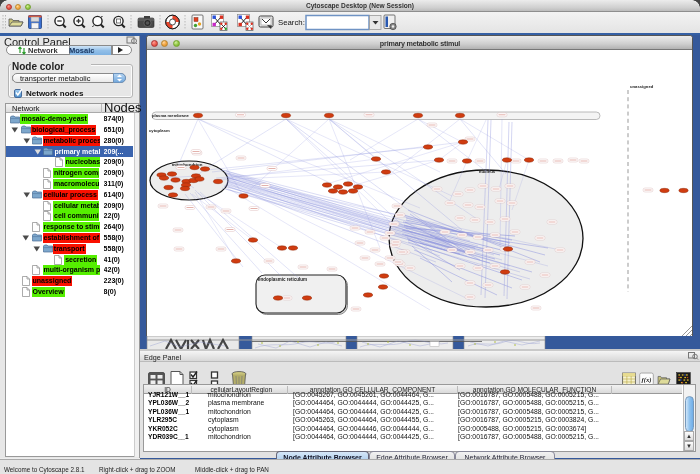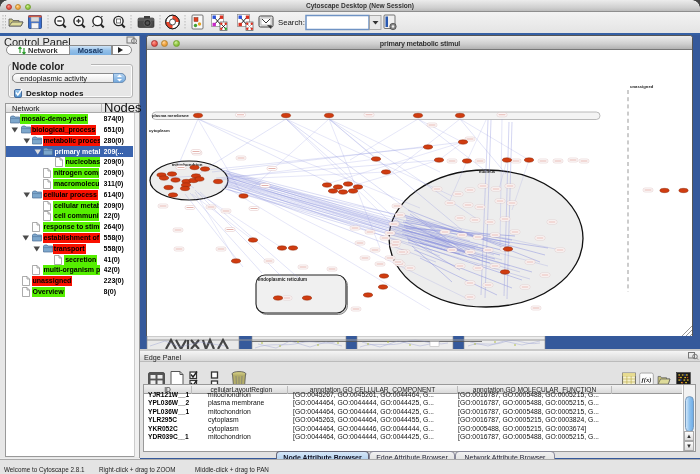--- a/index.html
+++ b/index.html
@@ -147,40 +147,40 @@
       </g>
     </svg>
 
   <div class="ab" style="left:6px;top:9px;width:126px;height:10px;background:#fdfdfd;border:1px solid #8a8a8a;border-radius:5px"></div>
   <div class="ab" style="left:69px;top:9.5px;width:43px;height:9px;background:linear-gradient(#cfe4f7,#92bfe8 50%,#7fb2e2);border-left:1px solid #8a8a8a;border-right:1px solid #8a8a8a"></div>
   <svg class="ab" style="left:18px;top:10px" width="10" height="9">
       <path d="M2,1 L2,7 M2,1 L0.5,2.8 M2,1 L3.5,2.8" stroke="#2f9e2f" stroke-width="1.2" fill="none"></path>
       <path d="M6,8 L6,2 M6,8 L4.5,6.2 M6,8 L7.5,6.2" stroke="#2f9e2f" stroke-width="1.2" fill="none"></path>
     </svg>
   <div class="ab" style="left:28px;top:10px;width:40px;height:9px;font-size:7.5px;font-weight:bold;color:#333">Network</div>
-  <div class="ab" style="left:69px;top:10px;width:43px;height:17px;font-size:7.5px;font-weight:bold;color:#16335e;text-align:center">Mosaic</div>
+  <div class="ab" style="left:69px;top:10px;width:43px;height:17px;font-size:7.5px;font-weight:bold;color:#16335e;">Mosaic</div>
   <div class="ab" style="left:112px;top:9px;width:20px;height:10px;border-left:1px solid #8a8a8a"></div>
   <div class="ab" style="left:118px;top:10.5px;width:0;height:0;border-left:5px solid #222;border-top:3.5px solid transparent;border-bottom:3.5px solid transparent"></div>
 
   <div class="ab" style="left:8px;top:28px;width:125px;height:34px;border:1px solid #b5b5b5;border-radius:3px;box-shadow:0 0 0 1px #fbfbfb inset"></div>
   <div class="ab" style="left:11px;top:24.5px;width:80px;height:8px;background:#e7e7e7;font-size:10px;font-weight:bold;color:#222;padding-left:1px">Node color selection</div>
 
   <div class="ab" style="left:12px;top:37px;width:114px;height:10px;background:linear-gradient(#fff,#e9e9e9);border:1px solid #8a8a8a;border-radius:5px"></div>
-  <div class="ab" style="left:20px;top:37.5px;width:90px;height:9px;font-size:7.5px;color:#111">endoplasmic activity</div>
+  <div class="ab" style="left:20px;top:37.5px;width:90px;height:9px;font-size:7.5px;color:#111">transporter metabolic</div>
   <div class="ab" style="left:113px;top:37px;width:13px;height:10px;background:linear-gradient(#b4d4f2,#74a9dd);border:1px solid #6f94bd;border-radius:0 5px 5px 0"></div>
   <svg class="ab" style="left:115px;top:38px" width="9" height="8">
       <path d="M4.5,0.5 L7,3 L2,3 Z" fill="#fff"></path>
       <path d="M4.5,7.5 L7,5 L2,5 Z" fill="#fff"></path>
     </svg>
 
   <div class="ab" style="left:13.5px;top:53px;width:8.5px;height:8.5px;background:linear-gradient(#9dc9ef,#5192cd);border:1px solid #44699a;border-radius:2px"></div>
   <svg class="ab" style="left:13px;top:49.5px" width="12" height="12">
       <path d="M3,6.5 L4.8,9 L9,3" fill="none" stroke="#fff" stroke-width="1.5"></path>
     </svg>
-  <div class="ab" style="left:26px;top:53px;width:70px;height:9px;font-size:8px;font-weight:bold;color:#111">Desktop nodes</div>
+  <div class="ab" style="left:26px;top:53px;width:70px;height:9px;font-size:8px;font-weight:bold;color:#111">Network nodes</div>
 
   <div class="ab" style="left:5px;top:66.5px;width:134px;height:354.5px;background:#fff;border:1px solid #999"></div>
   <div class="ab" style="left:6px;top:67.5px;width:132px;height:9px;background:linear-gradient(#f4f4f4,#dcdcdc);border-bottom:1px solid #aaa"></div>
   <div class="ab" style="left:12px;top:68px;font-size:7.5px;color:#111;width:60px">Network</div>
   <div class="ab" style="left:104px;top:64px;font-size:13px;color:#111;width:30px">Nodes</div>
   <div class="ab" style="left:101px;top:67.5px;width:1px;height:9px;background:#bbb"></div>
   <div class="ab" style="left:133.5px;top:77px;width:5px;height:344px;background:#f0f0f0;border-left:1px solid #ccc"></div>
   <div id="tree" class="ab" style="left:6px;top:77px;width:127px;height:344px;overflow:hidden">
 <svg class="ab" style="left:3.6px;top:1.6px" width="10" height="9">
         <path d="M0.5,8 L0.5,2 L1.5,1 L4,1 L5,2 L9.5,2 L9.5,8 Z" fill="#7da7cc" stroke="#4a6f96" stroke-width="0.7"></path>

